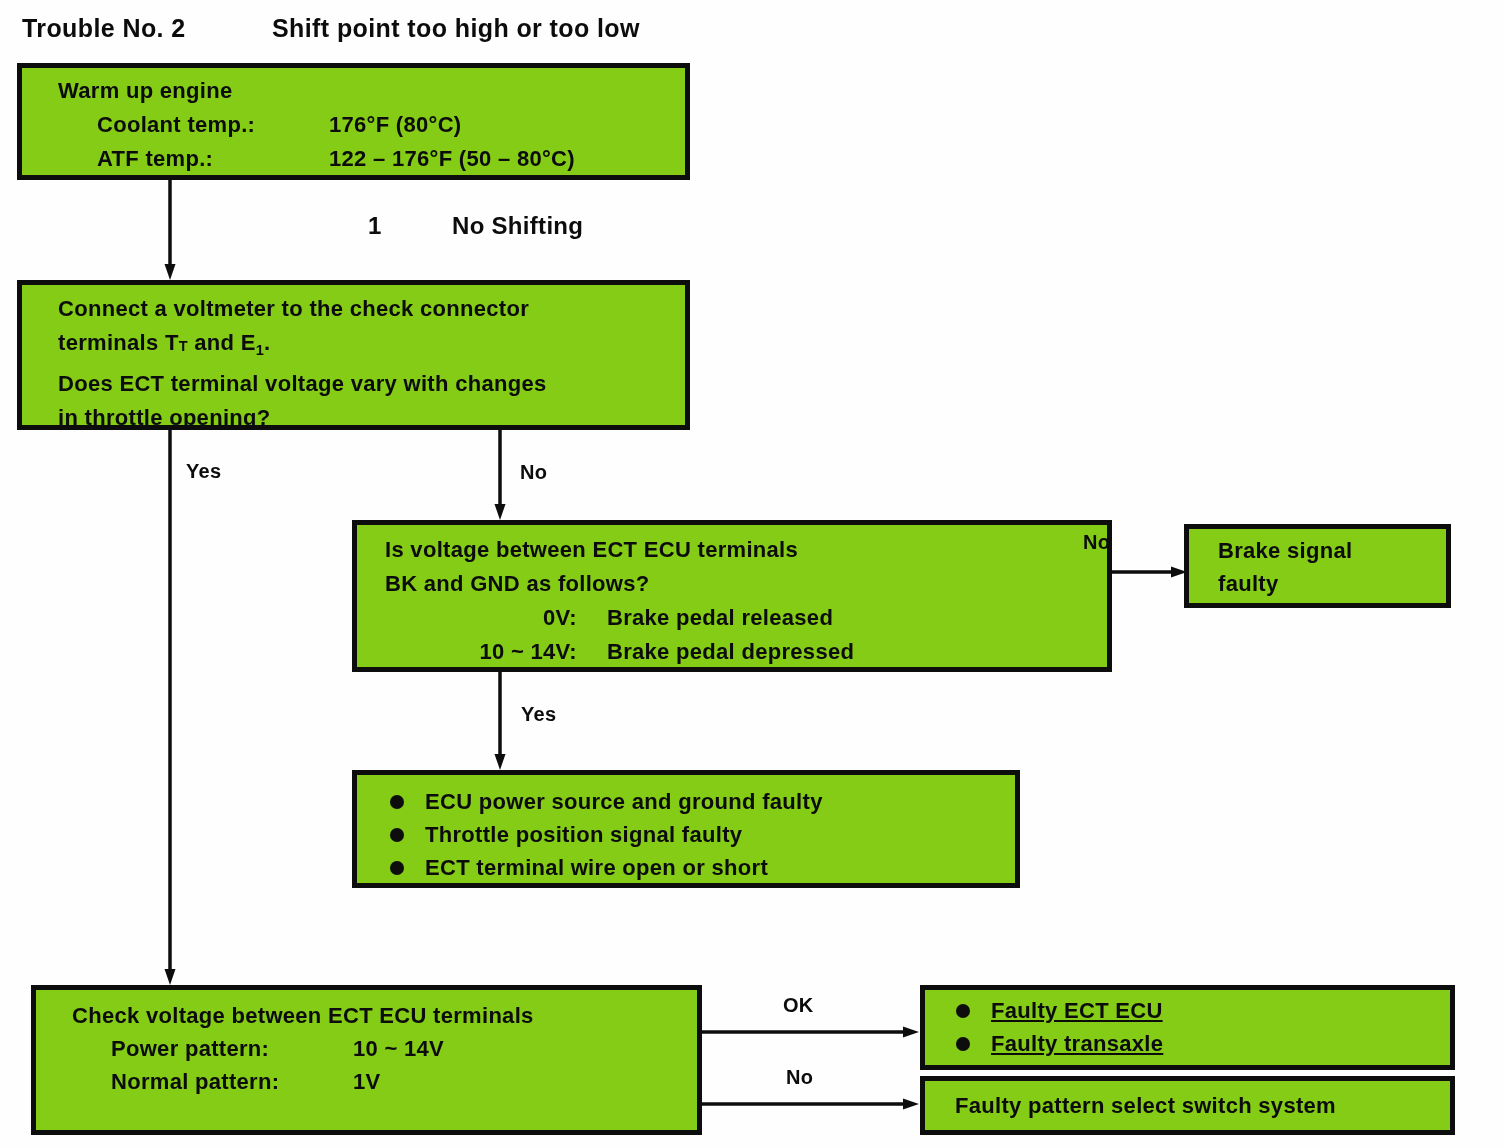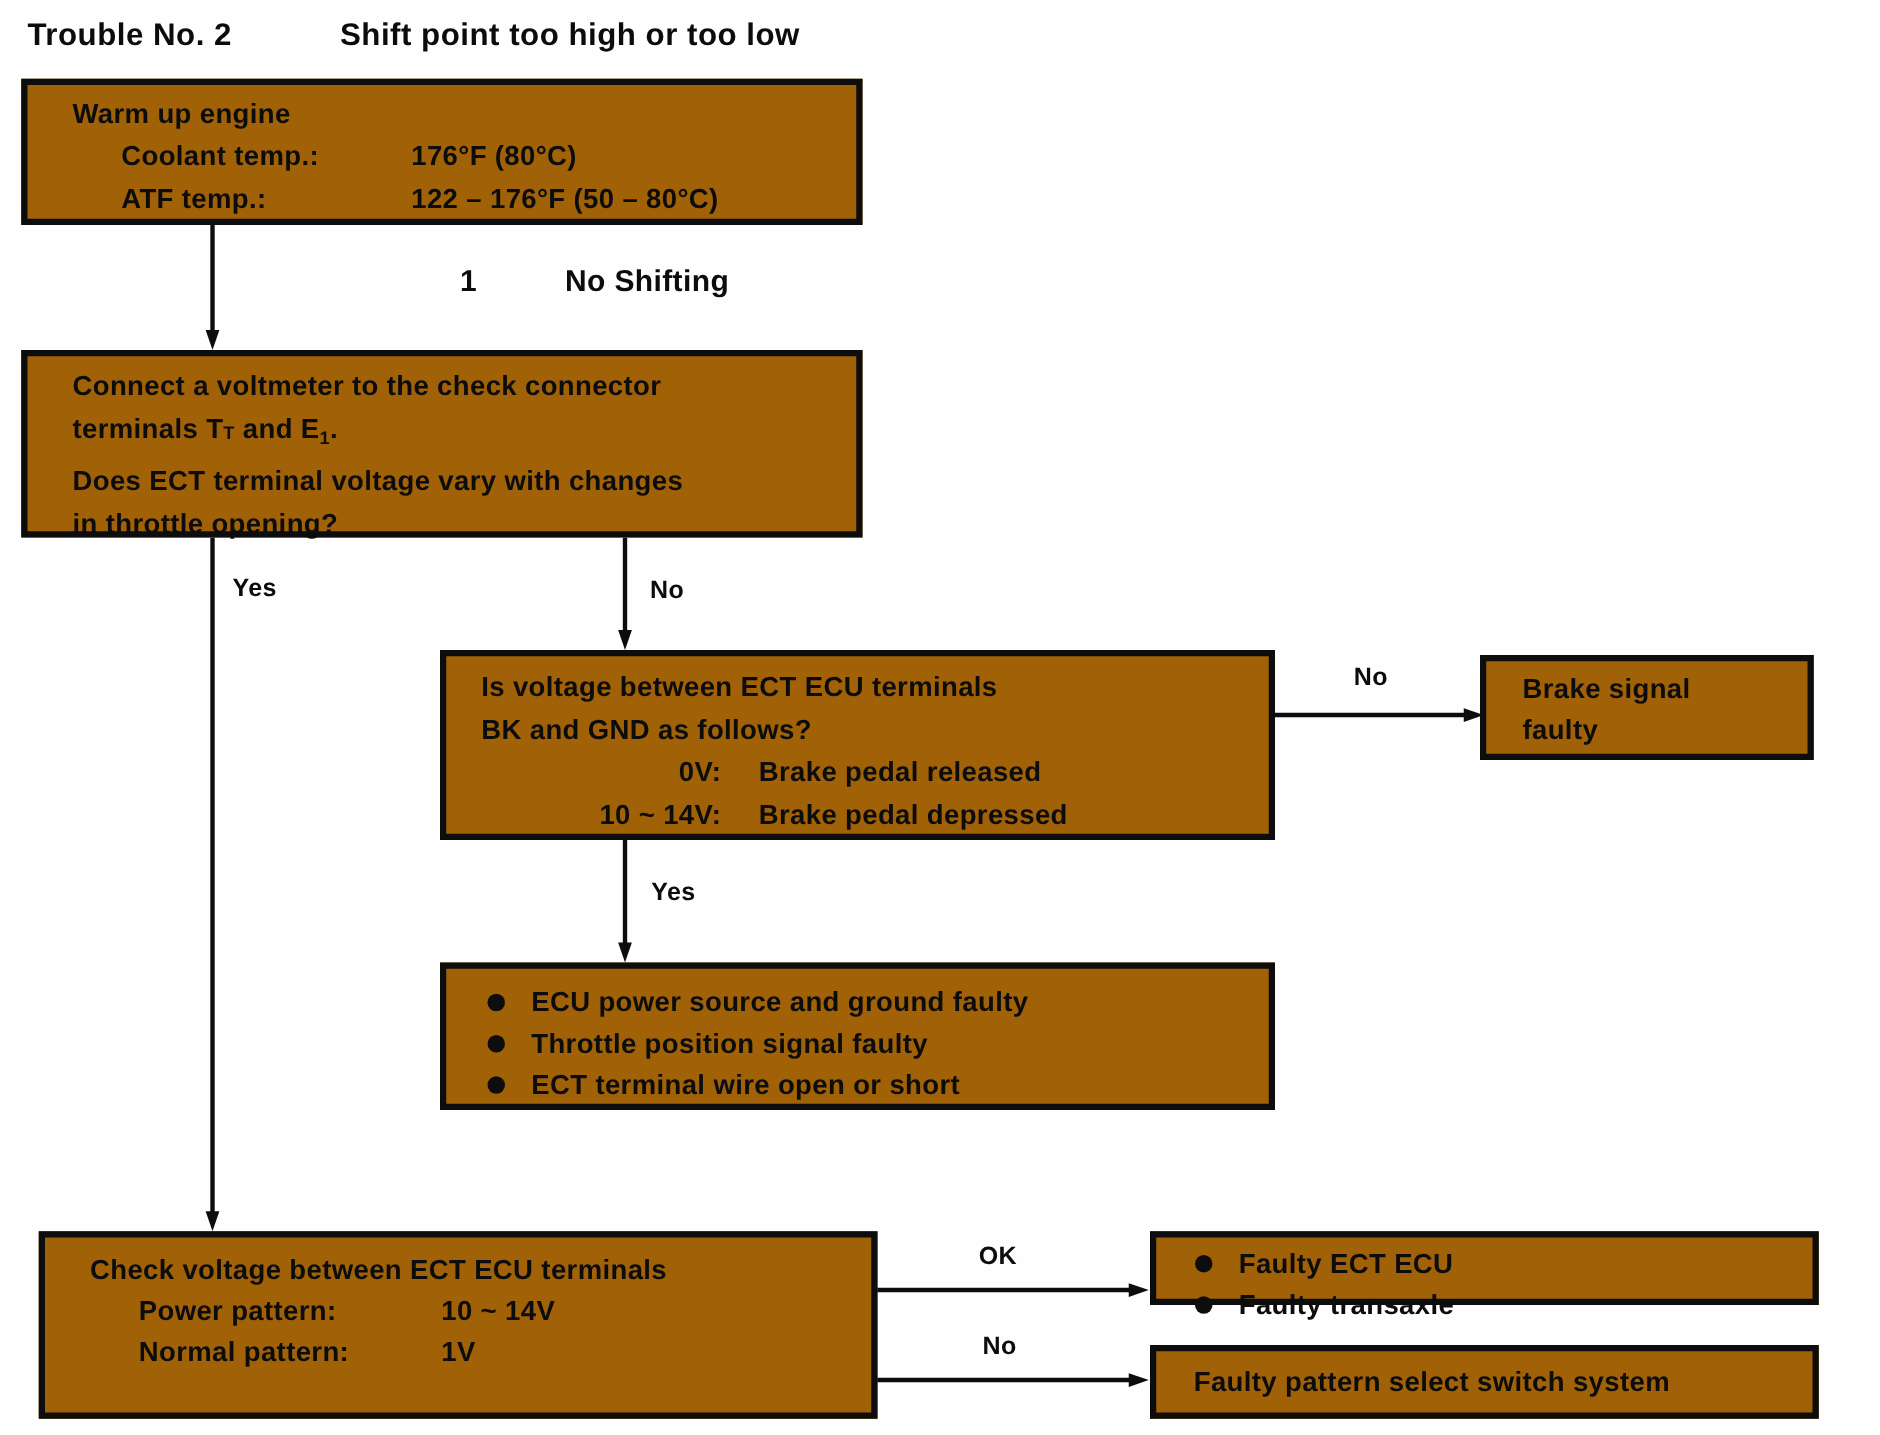--- a/index.html
+++ b/index.html
@@ -17,21 +17,21 @@
     overflow: hidden;
     letter-spacing: 0.3px;
   }
   .connectors {
     position: absolute; left: 0; top: 0; z-index: 0;
     pointer-events: none;
   }
   .fbox {
     position: absolute;
     border: 5px solid #0d0d0d;
-    background: #a16207;
+    background: #84cc16;
     font-size: 22px;
     line-height: 34px;
     z-index: 1;
   }
   .title-label, .title-text {
     position: absolute;
     font-size: 25px;
     letter-spacing: 0.4px;
     white-space: nowrap;
   }
@@ -108,21 +108,21 @@
   <div class="fbox" style="left:17px; top:280px; width:673px; height:150px; padding:7px 0 0 36px;">
     <div class="nw">Connect a voltmeter to the check connector</div>
     <div class="nw"><span>terminals T</span><span class="sub-t">T</span><span> and E</span><span class="sub-1">1</span><span>.</span></div>
     <div class="nw">Does ECT terminal voltage vary with changes</div>
     <div class="nw">in throttle opening?</div>
   </div>
 
   <div class="flow-label" style="left:186px; top:460px;">Yes</div>
   <div class="flow-label" style="left:520px; top:461px;">No</div>
 
-  <div class="fbox" style="left:352px; top:520px; width:668px; height:152px; padding:8px 0 0 28px;">
+  <div class="fbox" style="left:352px; top:520px; width:760px; height:152px; padding:8px 0 0 28px;">
     <div class="nw">Is voltage between ECT ECU terminals</div>
     <div class="nw">BK and GND as follows?</div>
     <div class="vrow">
       <span class="vk">0V:</span>
       <span>Brake pedal released</span>
     </div>
     <div class="vrow">
       <span class="vk">10 ~ 14V:</span>
       <span>Brake pedal depressed</span>
     </div>
@@ -160,21 +160,21 @@
     </div>
     <div class="kv">
       <span class="k c-k">Normal pattern:</span>
       <span>1V</span>
     </div>
   </div>
 
   <div class="flow-label" style="left:783px; top:994px;">OK</div>
   <div class="flow-label" style="left:786px; top:1066px;">No</div>
 
-  <div class="fbox" style="left:920px; top:985px; width:535px; height:59px; padding:4px 0 4px 31px; line-height:33px;">
+  <div class="fbox" style="left:920px; top:985px; width:535px; height:85px; padding:4px 0 4px 31px; line-height:33px;text-decoration:underline;">
     <div class="brow">
       <span class="dot"></span>
       <span>Faulty ECT ECU</span>
     </div>
     <div class="brow">
       <span class="dot"></span>
       <span>Faulty transaxle</span>
     </div>
   </div>
 

